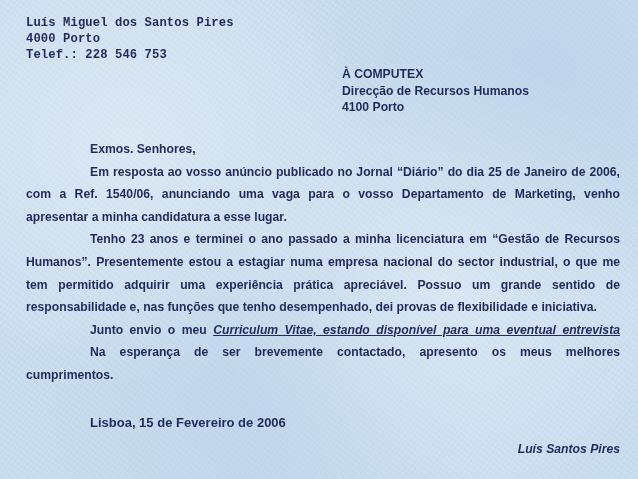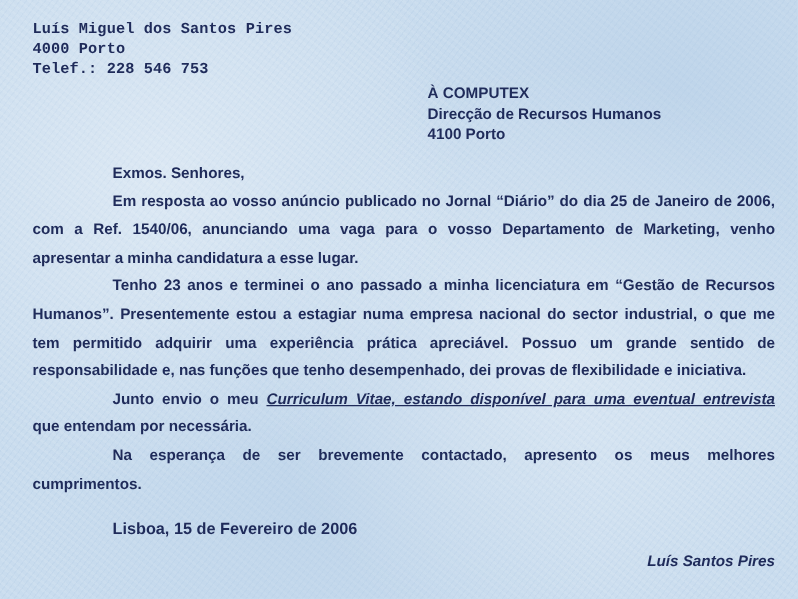--- a/index.html
+++ b/index.html
@@ -13,21 +13,21 @@
       radial-gradient(circle at 40% 85%, rgba(180,205,230,0.45) 0, rgba(180,205,230,0) 40%),
       repeating-linear-gradient(37deg, rgba(255,255,255,0.08) 0 2px, rgba(0,0,0,0) 2px 5px),
       repeating-linear-gradient(-53deg, rgba(140,175,210,0.10) 0 1px, rgba(0,0,0,0) 1px 4px);
     font-family: "Liberation Sans", sans-serif;
     color:#1f2b5a;
     font-weight:bold;
     position:relative;
   }
   .sender { position:absolute; left:26px; top:15px; font-size:12.2px; line-height:16px; letter-spacing:0.1px;font-family:Liberation Mono, monospace; }
   .recipient { position:absolute; left:342px; top:66px; font-size:12.2px; line-height:16.5px; }
-  .body { position:absolute; left:26px; top:130px; width:594px; font-size:12.2px; }
+  .body { position:absolute; left:26px; top:141px; width:594px; font-size:12.2px; }
   .line { display:block; height:22.6px; line-height:16px; white-space:nowrap; }
   .just { text-align:justify; text-align-last:justify; white-space:normal; }
   .indent { padding-left:64px; }
   .sig { position:absolute; right:18px; top:442px; font-size:12.2px; font-style:italic; }
   .place { position:absolute; left:90px; top:415px; font-size:13px; }
   i { font-style:italic;text-decoration:underline; }
 </style>
 </head>
 <body>
 
@@ -49,20 +49,19 @@
   <span class="line just indent">Em resposta ao vosso anúncio publicado no Jornal “Diário” do dia 25 de Janeiro de 2006,</span>
   <span class="line just">com a Ref. 1540/06, anunciando uma vaga para o vosso Departamento de Marketing, venho</span>
   <span class="line">apresentar a minha candidatura a esse lugar.</span>
 
   <span class="line just indent">Tenho 23 anos e terminei o ano passado a minha licenciatura em “Gestão de Recursos</span>
   <span class="line just">Humanos”. Presentemente estou a estagiar numa empresa nacional do sector industrial, o que me</span>
   <span class="line just">tem permitido adquirir uma experiência prática apreciável. Possuo um grande sentido de</span>
   <span class="line">responsabilidade e, nas funções que tenho desempenhado, dei provas de flexibilidade e iniciativa.</span>
 
   <span class="line just indent"><span>Junto envio o meu </span><i>Curriculum Vitae, estando disponível para uma eventual entrevista</i></span>
-  <span class="line">que entendam por necessária.</span>
 
   <span class="line just indent">Na esperança de ser brevemente contactado, apresento os meus melhores</span>
   <span class="line">cumprimentos.</span>
 </div>
 
 <div class="place">Lisboa, 15 de Fevereiro de 2006</div>
 <div class="sig">Luís Santos Pires</div>
 
 </body></html>

